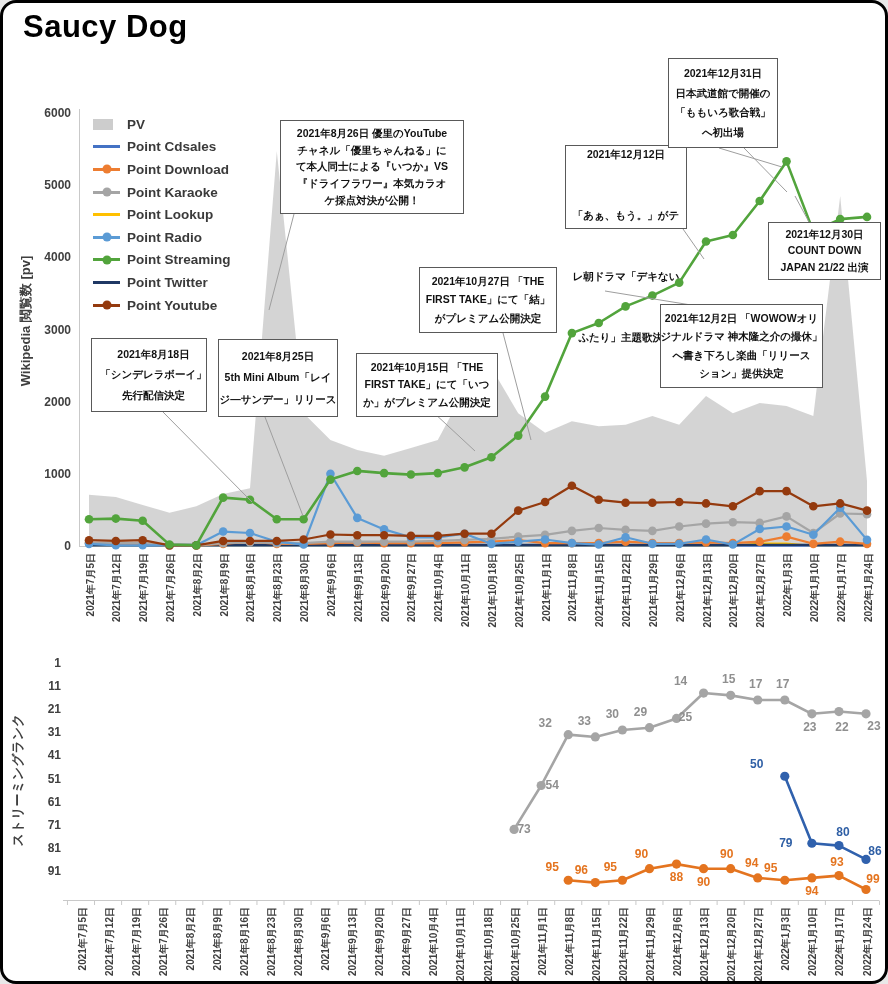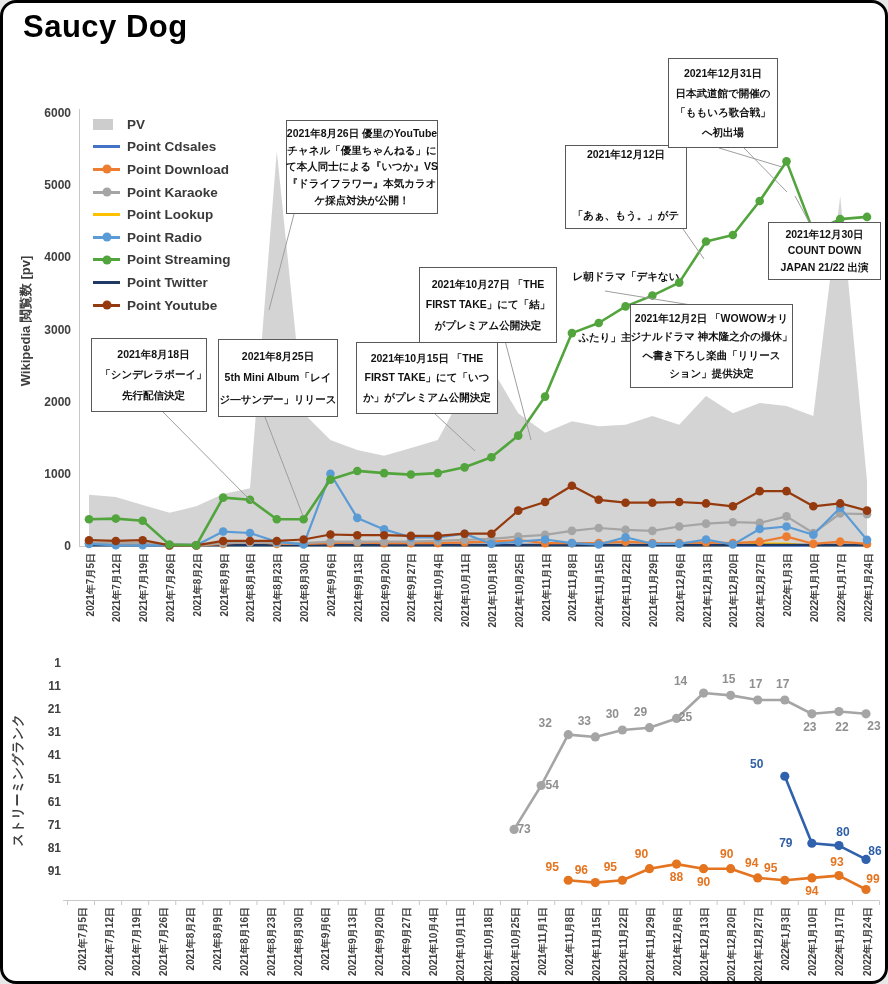--- a/index.html
+++ b/index.html
@@ -331,33 +331,33 @@
       <div class="anno" style="left: 88px; top: 335px; width: 116px; height: 74px; padding-left: 12px;">
         <div>2021年8月18日</div>
         <div>「シンデレラボーイ」</div>
         <div>先行配信決定</div>
       </div>
       <div class="anno" style="left: 215px; top: 336px; width: 120px; height: 78px;">
         <div>2021年8月25日</div>
         <div>5th Mini Album「レイ</div>
         <div>ジ―サンデー」リリース</div>
       </div>
-      <div class="anno" style="left: 283px; top: 117px; width: 152px; height: 94px;">
+      <div class="anno" style="left: 277px; top: 117px; width: 184px; height: 94px;">
         <div>2021年8月26日 優里のYouTube</div>
         <div>チャネル「優里ちゃんねる」に</div>
         <div>て本人同士による『いつか』VS</div>
         <div>『ドライフラワー』本気カラオ</div>
         <div>ケ採点対決が公開！</div>
       </div>
-      <div class="anno" style="left: 353px; top: 339px; width: 142px; height: 72px;">
+      <div class="anno" style="left: 353px; top: 350px; width: 142px; height: 64px;">
         <div>2021年10月15日 「THE</div>
         <div>FIRST TAKE」にて「いつ</div>
         <div>か」がプレミアム公開決定</div>
       </div>
-      <div class="anno" style="left: 416px; top: 264px; width: 138px; height: 76px;">
+      <div class="anno" style="left: 416px; top: 264px; width: 138px; height: 66px;">
         <div>2021年10月27日 「THE</div>
         <div>FIRST TAKE」にて「結」</div>
         <div>がプレミアム公開決定</div>
       </div>
       <div class="anno" style="left: 562px; top: 142px; width: 122px; height: 84px; gap: 48px;">
         <div>2021年12月12日</div>
         <div>「あぁ、もう。」がテ</div>
         <div>レ朝ドラマ「デキない</div>
         <div>ふたり」主題歌決定</div>
       </div>
@@ -365,21 +365,21 @@
         <div>2021年12月31日</div>
         <div>日本武道館で開催の</div>
         <div>「ももいろ歌合戦」</div>
         <div>へ初出場</div>
       </div>
       <div class="anno" style="left: 765px; top: 219px; width: 113px; height: 58px;">
         <div>2021年12月30日</div>
         <div>COUNT DOWN</div>
         <div>JAPAN 21/22 出演</div>
       </div>
-      <div class="anno" style="left: 627px; top: 301px; width: 163px; height: 84px;">
+      <div class="anno" style="left: 657px; top: 301px; width: 163px; height: 84px;">
         <div>2021年12月2日 「WOWOWオリ</div>
         <div>ジナルドラマ 神木隆之介の撮休」</div>
         <div>へ書き下ろし楽曲「リリース</div>
         <div>ション」提供決定</div>
       </div>
     </div>
 
   <div class="y-label bottom">ストリーミングランク</div>
   <svg id="botSvg" class="chart-svg" width="888" height="334" viewBox="0 650 888 334">
       <text x="58" y="664" font-size="12" font-weight="700" fill="#404040" text-anchor="end">1</text>

